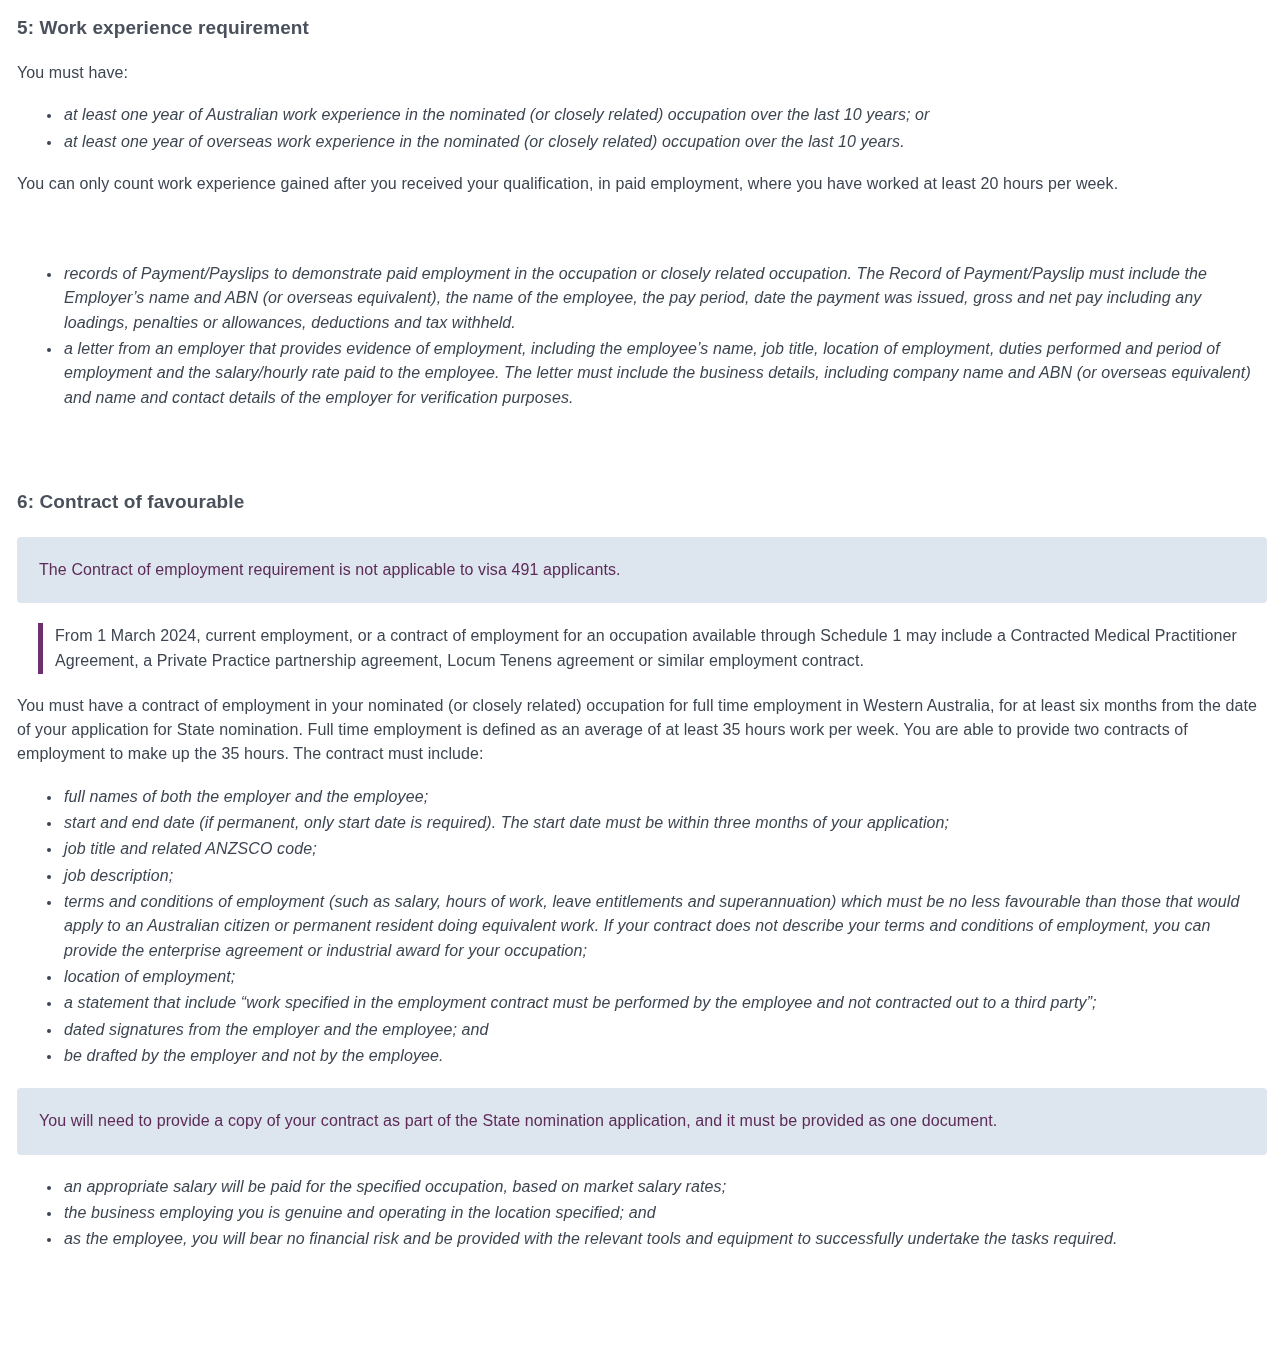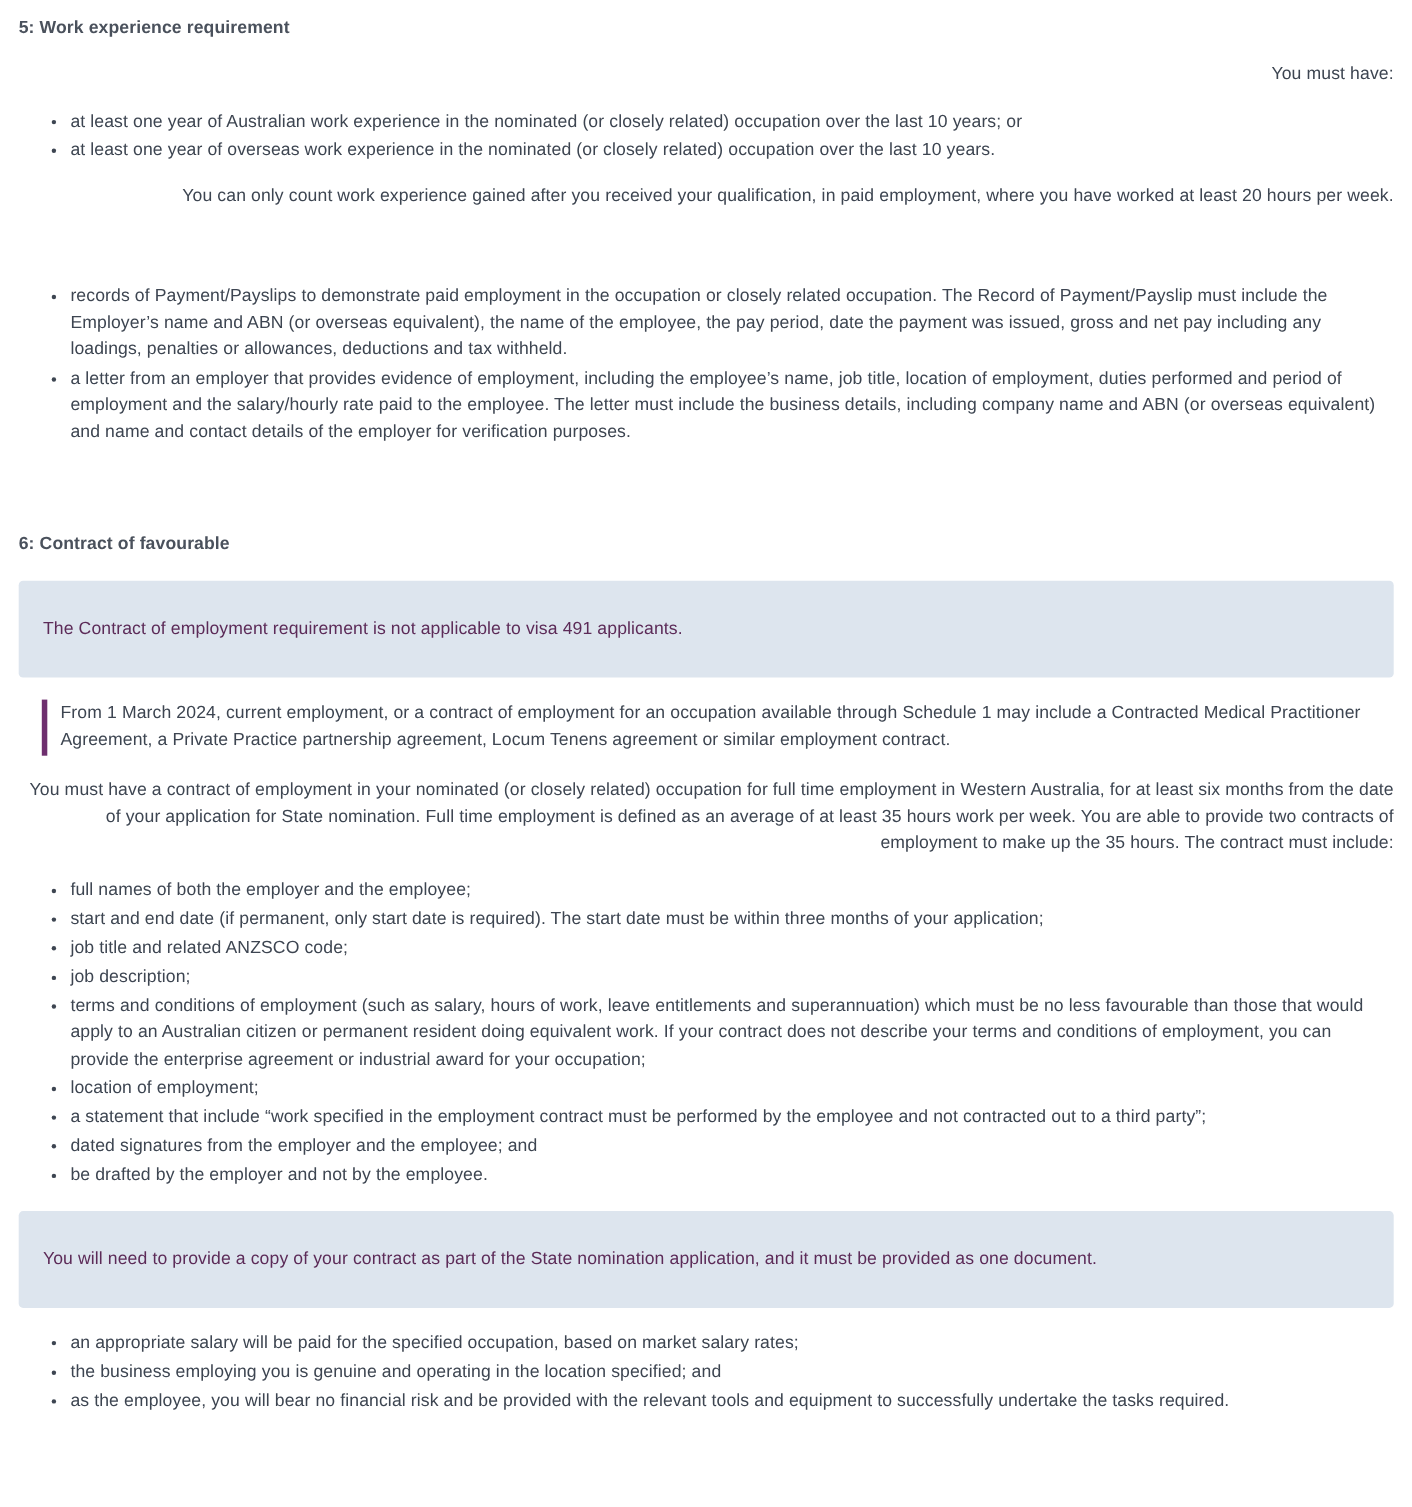--- a/index.html
+++ b/index.html
@@ -11,42 +11,43 @@
   }
   .page {
     width: 1284px;
     min-height: 1370px;
     padding: 14px 17px 8px 17px;
     font-size: 16px;
     line-height: 1.52;
     letter-spacing: 0.1px;
   }
   .heading {
-    font-size: 16px;
+    font-size: 19px;
     font-weight: 600;
     color: #4a515c;
     margin: 38px 0 18px 0;
   }
   .heading.first { margin-top: 0; }
-  p.para { margin: 18px 0; text-align: right; }
+  p.para { margin: 18px 0; }
   ul.bullets {
     margin: 10px 0 18px 0;
     padding-left: 45px;
     list-style: disc outside;
+    font-style: italic;
   }
   ul.bullets li {
     margin: 2px 0;
     padding-left: 2px;
   }
   ul.bullets li::marker { font-size: 13px; color: #3d4551; }
   .spacer-lg { height: 38px; }
   .infobox {
     background: #dde5ee;
     border-radius: 4px;
-    padding: 32px 22px;
+    padding: 21px 22px;
     color: #5c2b58;
     margin: 20px 0;
   }
   .blockquote {
     border-left: 5px solid #6e2f6e;
     padding: 1px 0 1px 12px;
     margin: 20px 0 20px 21px;
   }
 </style>
 </head>

